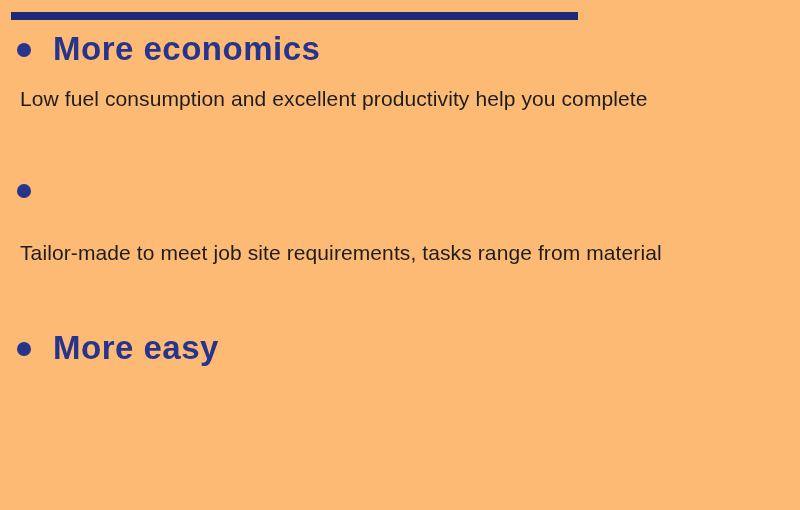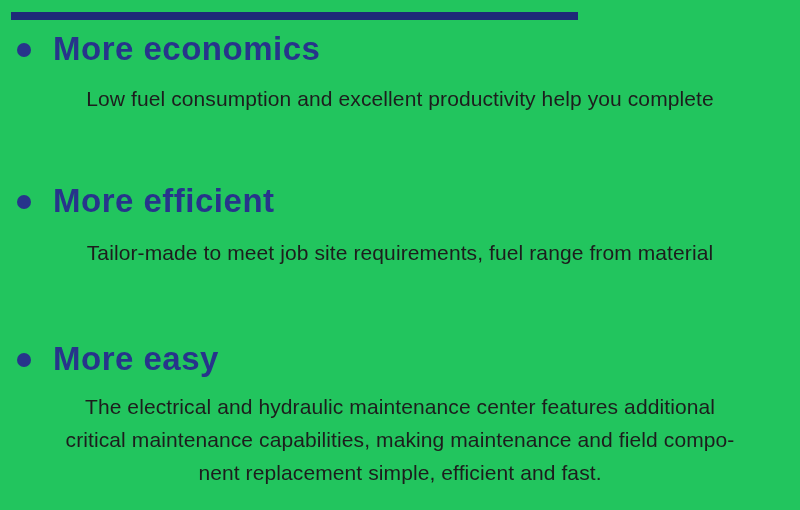--- a/index.html
+++ b/index.html
@@ -4,21 +4,21 @@
 <style>
   html, body {
     margin: 0;
     padding: 0;
     background: #ffffff;
   }
   .page {
     position: relative;
     width: 800px;
     height: 510px;
-    background: #22c55e;
+    background: #fdba74;
     font-family: "Liberation Sans", sans-serif;
     overflow: hidden;
   }
   .top-bar {
     position: absolute;
     left: 11px;
     top: 12px;
     width: 567px;
     height: 8px;
     background: #1e2a78;
@@ -40,31 +40,30 @@
     height: 14px;
     border-radius: 50%;
     background: #27348b;
     margin-right: 22px;
     flex: 0 0 auto;
     position: relative;
     top: 1px;
   }
   .heading-1 { top: 31px; }
   .heading-2 { top: 183px; }
-  .heading-3 { top: 341px; justify-content: space-between; }
+  .heading-3 { top: 330px; justify-content: space-between; }
   .body-para {
     position: absolute;
     left: 20px;
     right: 20px;
     color: #1d1d1d;
     font-size: 21px;
     line-height: 33px;
     letter-spacing: 0.1px;
     white-space: nowrap;
-    text-align: center;
   }
   .para-1 { top: 82px; }
   .para-2 { top: 236px; }
   .para-3 { top: 390px; }
   .body-line { display: block; }
 </style>
 </head>
 <body>
 
 <div class="page">
@@ -74,29 +73,23 @@
   <div class="section-heading heading-1">
     <span class="bullet"></span>
     <span>More economics</span>
   </div>
   <div class="body-para para-1">
     <span class="body-line">Low fuel consumption and excellent productivity help you complete</span>
   </div>
 
   <div class="section-heading heading-2">
     <span class="bullet"></span>
-    <span>More efficient</span>
   </div>
   <div class="body-para para-2">
-    <span class="body-line">Tailor-made to meet job site requirements, fuel range from material</span>
+    <span class="body-line">Tailor-made to meet job site requirements, tasks range from material</span>
   </div>
 
   <div class="section-heading heading-3">
     <span class="bullet"></span>
     <span>More easy</span>
   </div>
-  <div class="body-para para-3">
-    <span class="body-line">The electrical and hydraulic maintenance center features additional</span>
-    <span class="body-line">critical maintenance capabilities, making maintenance and field compo-</span>
-    <span class="body-line">nent replacement simple, efficient and fast.</span>
-  </div>
 
 </div>
 
 </body></html>

